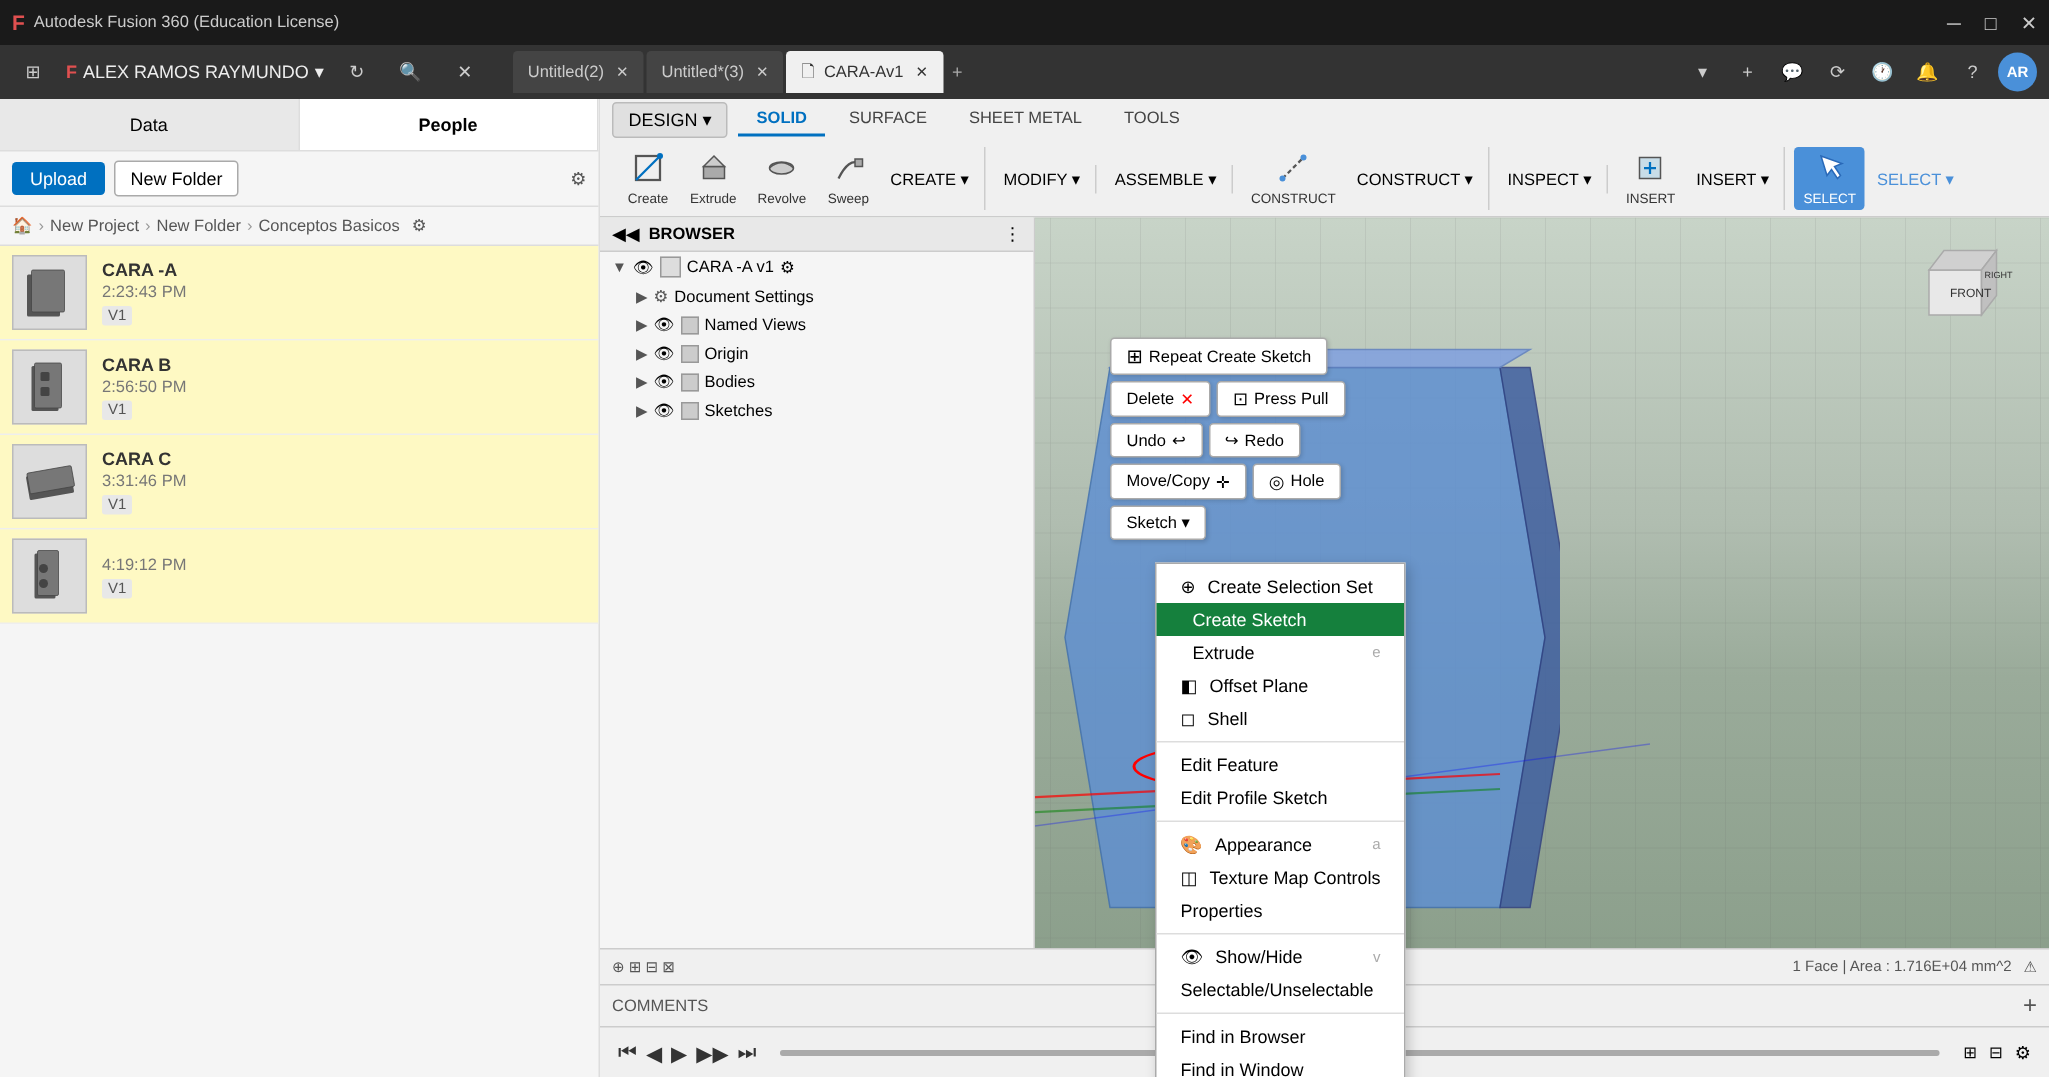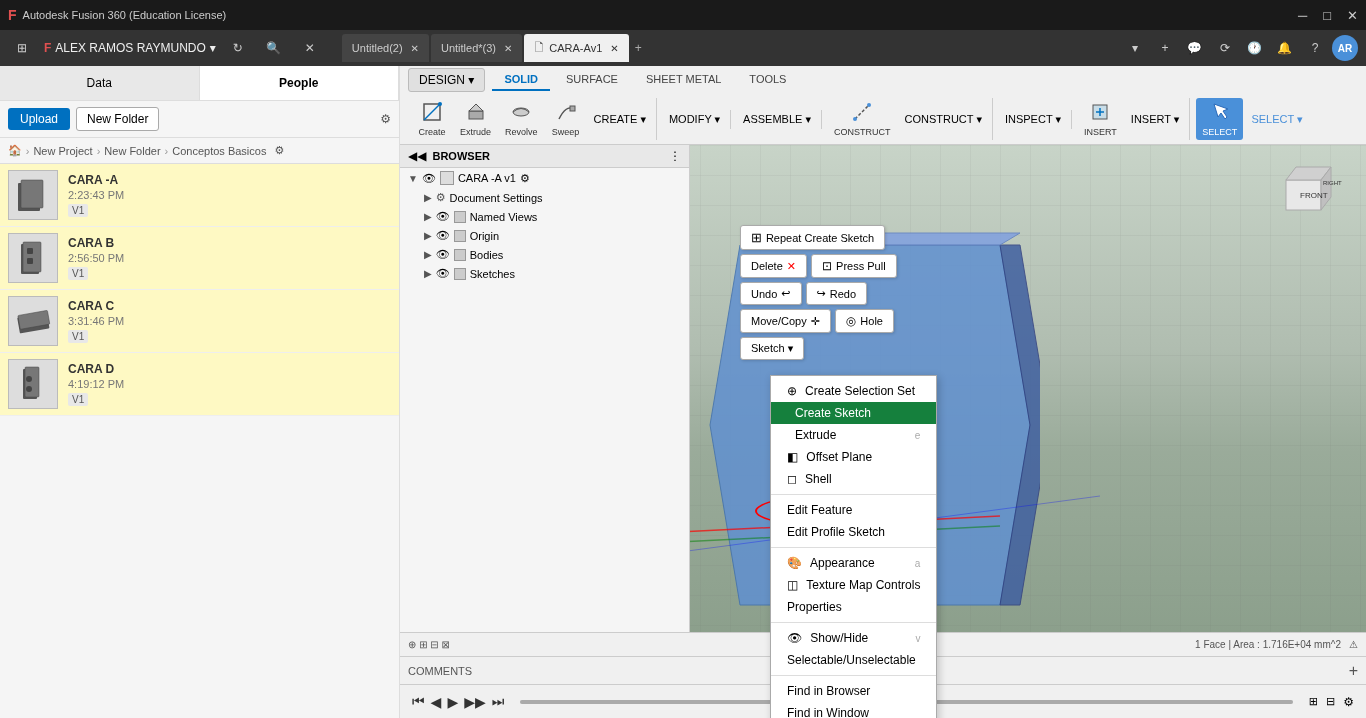--- a/index.html
+++ b/index.html
@@ -252,21 +252,20 @@
       <div class="file-item">
         <div class="file-thumb">
           <svg width="40" height="40" viewBox="0 0 40 40">
               <rect x="10" y="5" width="14" height="30" fill="#555" rx="1"></rect>
               <rect x="12" y="3" width="14" height="30" fill="#777" rx="1" stroke="#444" stroke-width="0.5"></rect>
               <circle cx="16" cy="15" r="3" fill="#444"></circle>
               <circle cx="16" cy="25" r="3" fill="#444"></circle>
             </svg>
         </div>
         <div class="file-info">
-          <div class="file-name">CARA D</div>
           <div class="file-time">4:19:12 PM</div>
           <div class="file-version">V1</div>
         </div>
       </div>
     </div>
   </div>
 
   <div id="viewport">
 
     <div id="ribbon">

